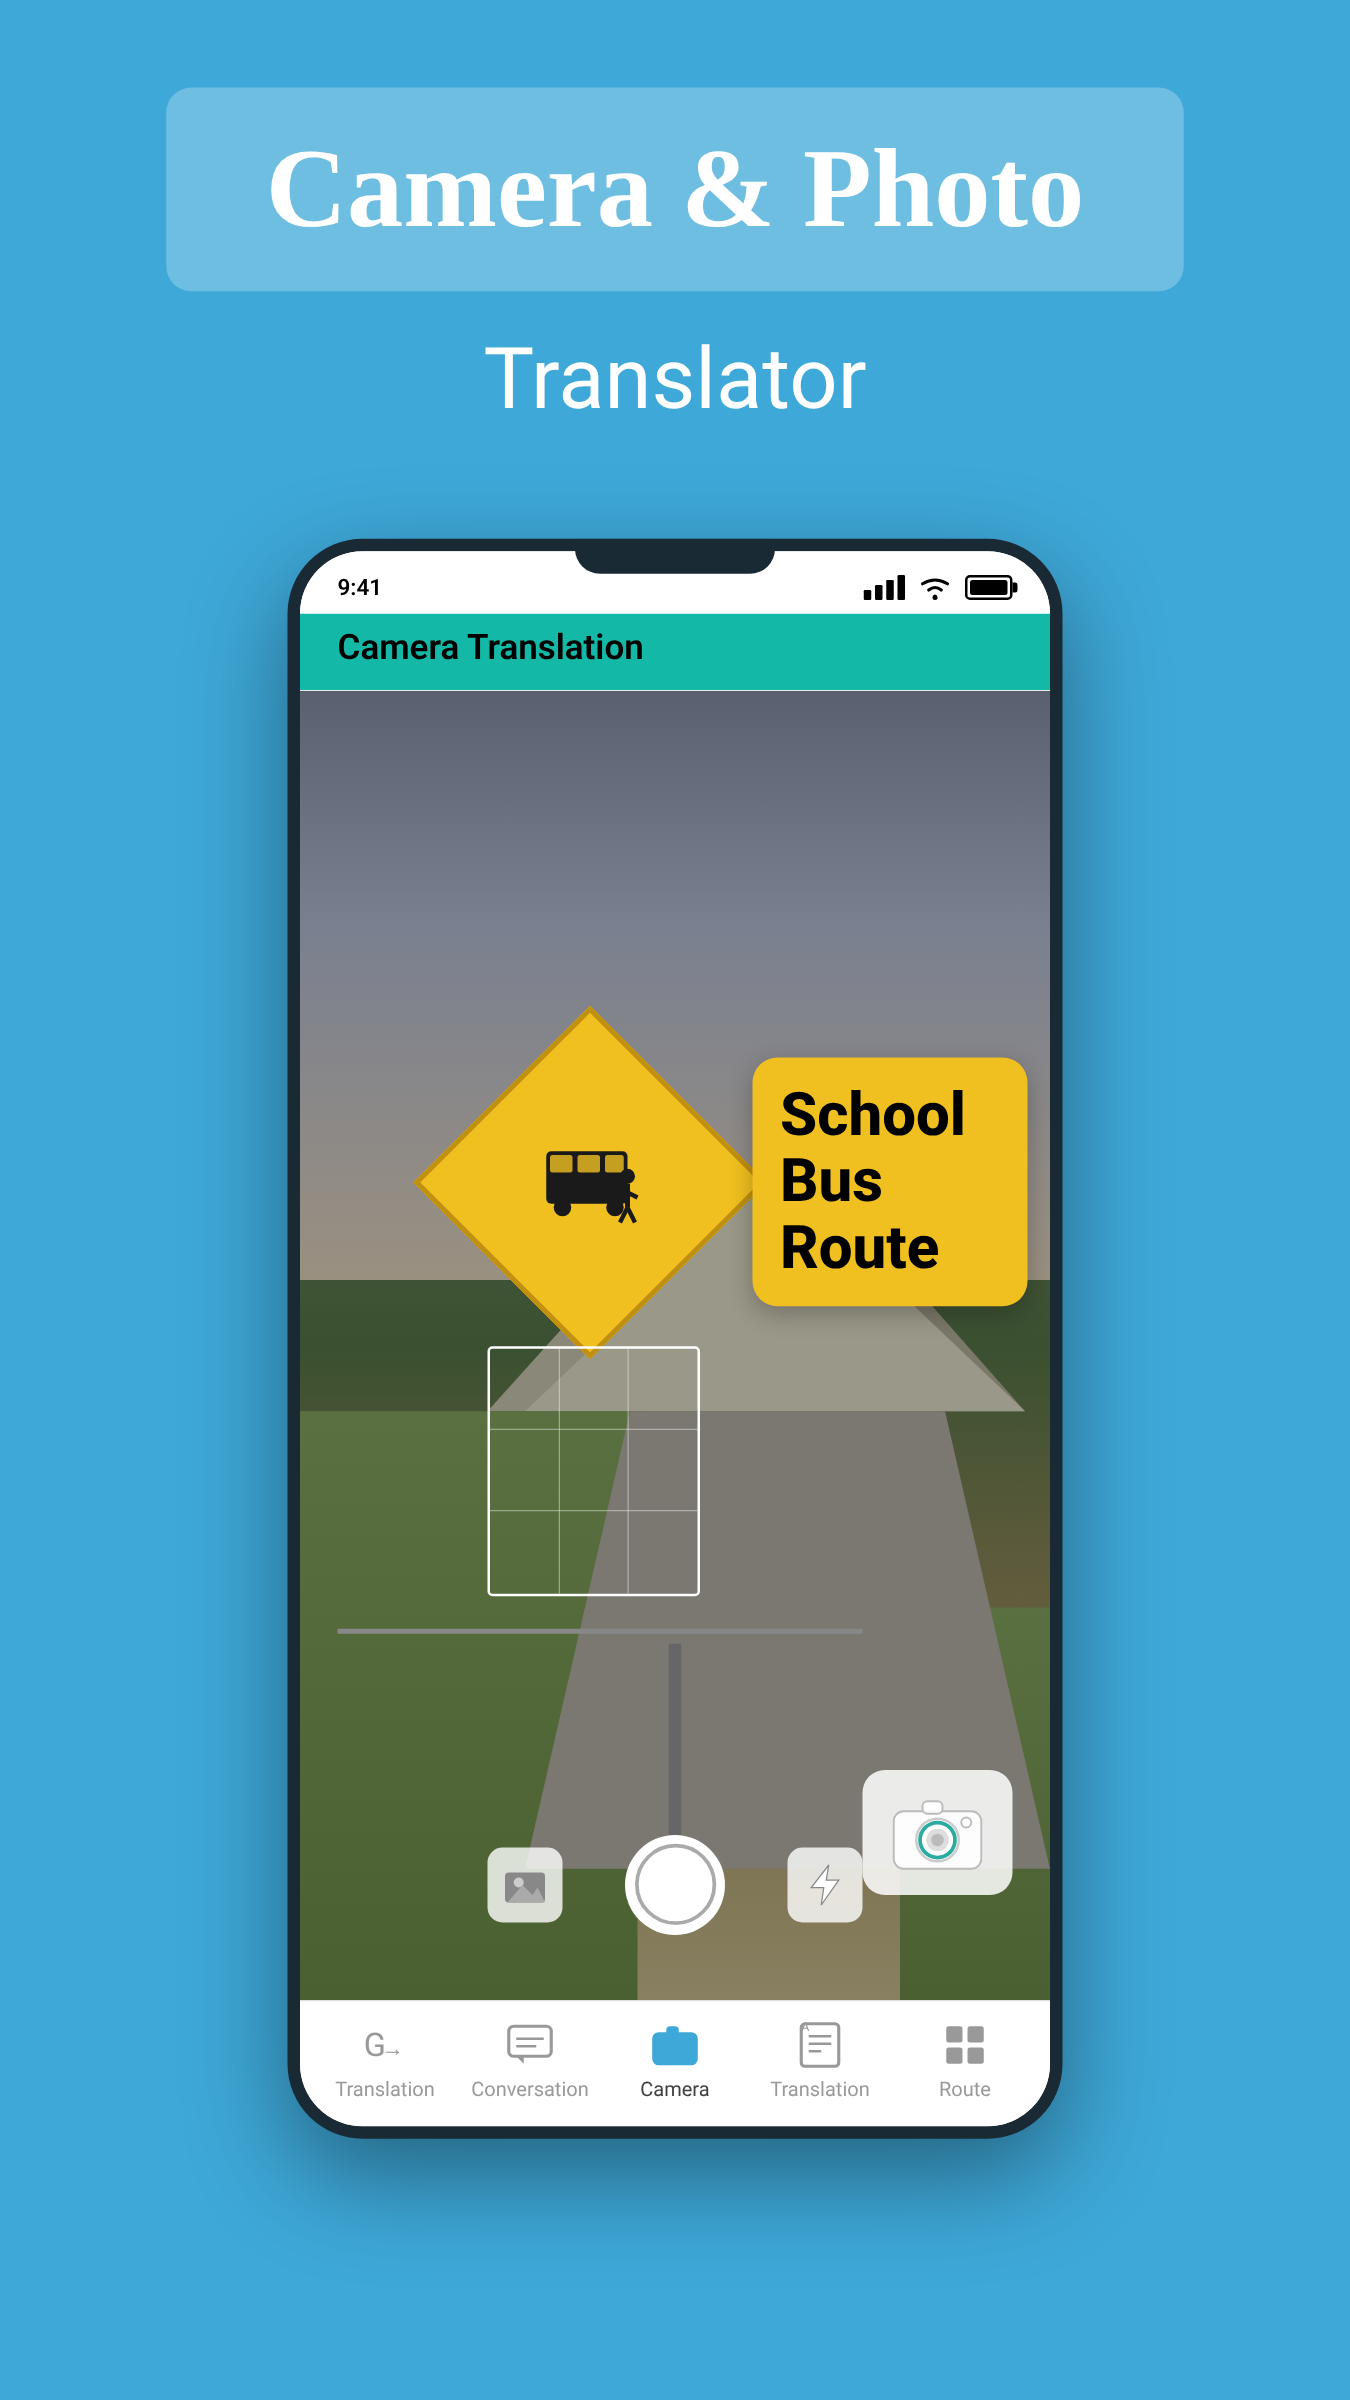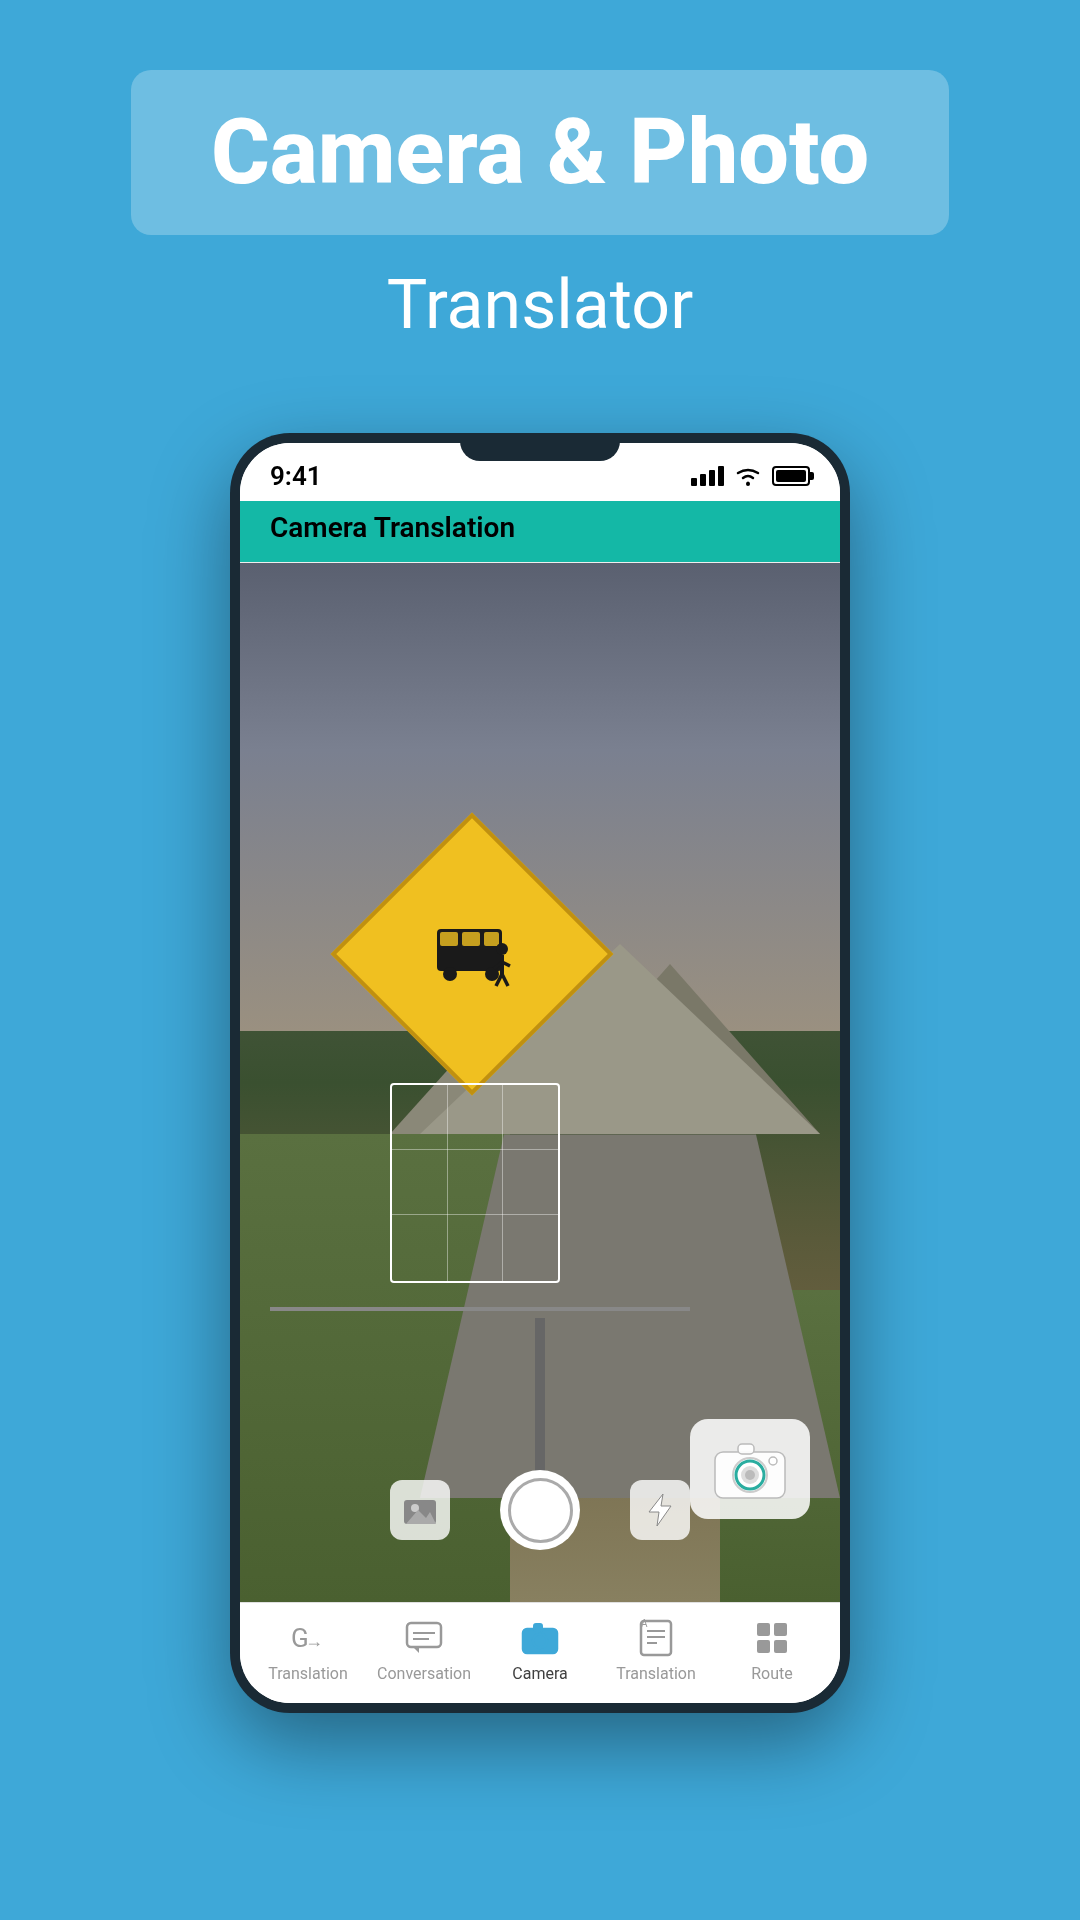--- a/index.html
+++ b/index.html
@@ -19,20 +19,21 @@
       flex-direction: column;
       align-items: center;
       padding-top: 70px;
     }
 
     .title-box {
       background: rgba(255,255,255,0.25);
       border-radius: 20px;
       padding: 30px 80px;
       margin-bottom: 30px;
+      font-family: Liberation Serif, serif;
     }
 
     .title-box h1 {
       color: white;
       font-size: 90px;
       font-weight: 800;
       white-space: nowrap;
     }
 
     .subtitle {
@@ -90,21 +91,21 @@
     .status-bar {
       background: white;
       padding: 18px 30px 10px 30px;
       display: flex;
       justify-content: space-between;
       align-items: center;
       flex-shrink: 0;
     }
 
     .status-time {
-      font-size: 26px;
+      font-size: 18px;
       font-weight: 600;
       color: #000;
     }
 
     .status-icons {
       display: flex;
       align-items: center;
       gap: 10px;
     }
 
@@ -559,20 +560,23 @@
 
           <div class="scan-overlay">
             <div class="scan-line" style="top:33%"></div>
             <div class="scan-line" style="top:66%"></div>
             <div class="scan-col" style="left:33%"></div>
             <div class="scan-col" style="left:66%"></div>
           </div>
 
           <div class="sign-pole"></div>
 
+          <div class="translation-bubble">
+            <div class="translation-text">School<br>Bus<br>Route</div>
+          </div>
 
           <div class="camera-icon-btn">
             <svg width="80" height="70" viewBox="0 0 80 70">
 
               <rect x="5" y="18" width="70" height="46" rx="8" fill="rgba(255,255,255,0.9)" stroke="#bbb" stroke-width="1.5"></rect>
 
               <circle cx="40" cy="41" r="17" fill="white" stroke="#ccc" stroke-width="2"></circle>
 
               <circle cx="40" cy="41" r="14" fill="none" stroke="#2aada0" stroke-width="3"></circle>
 

